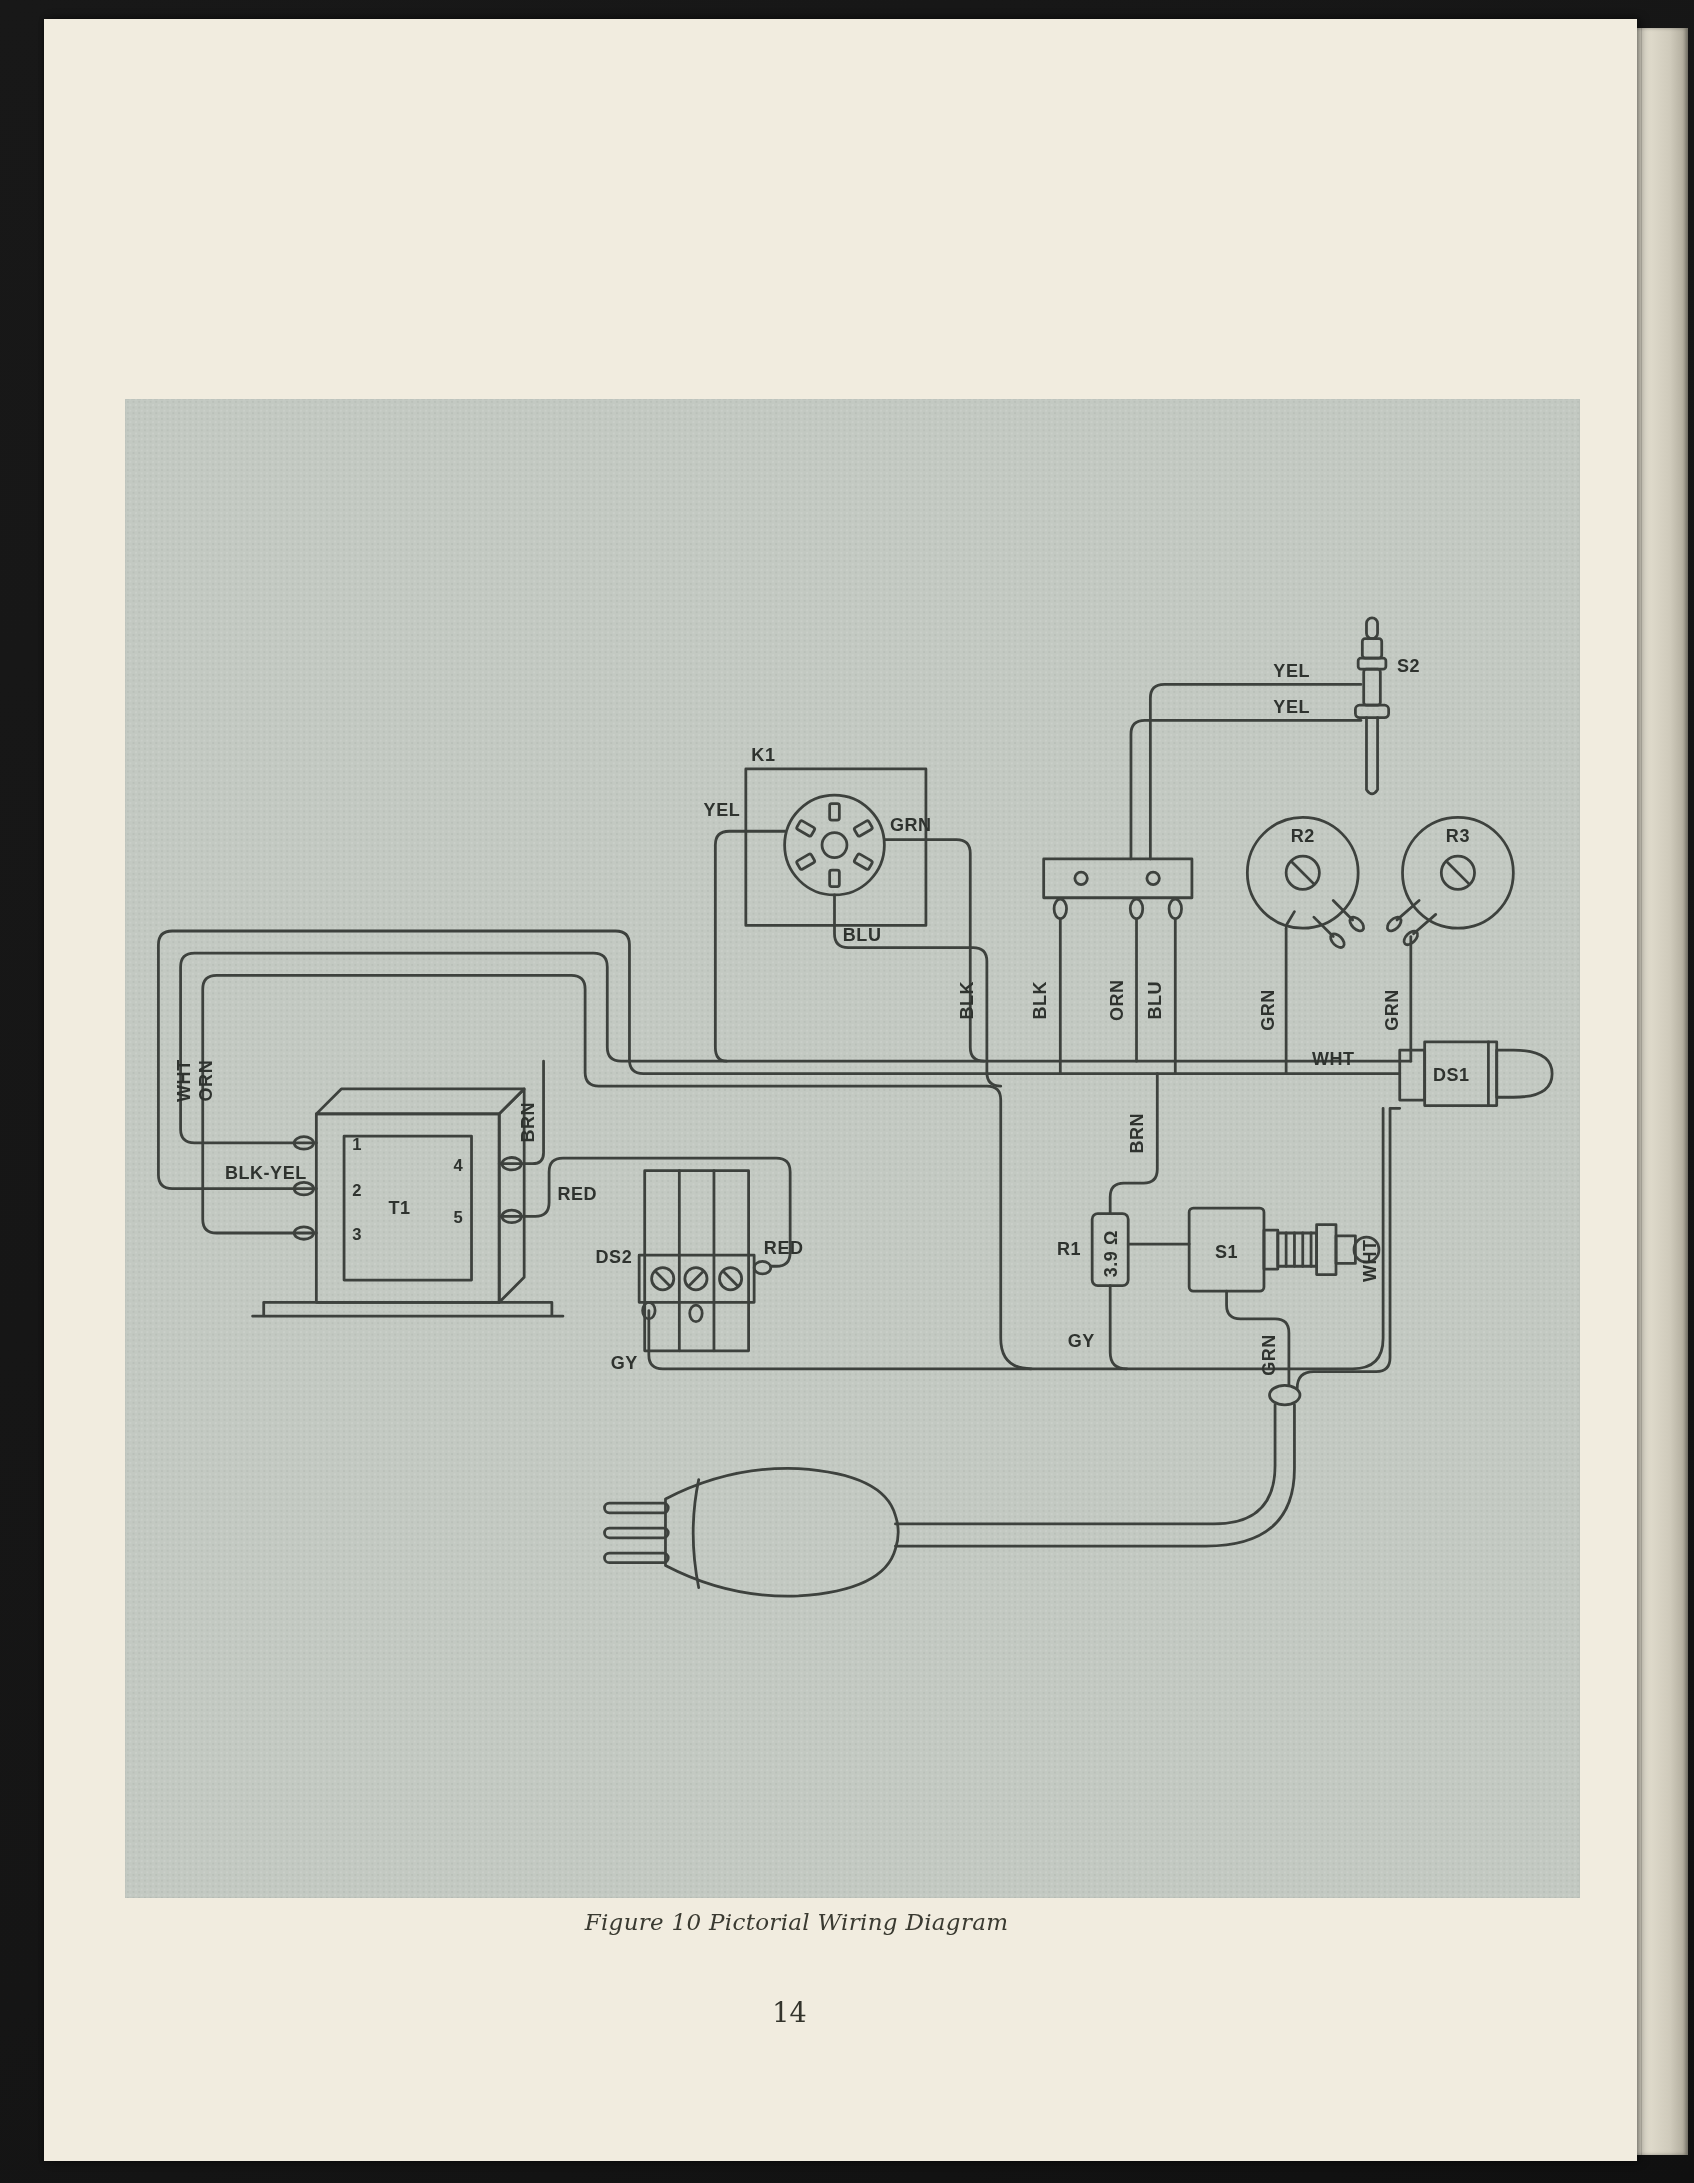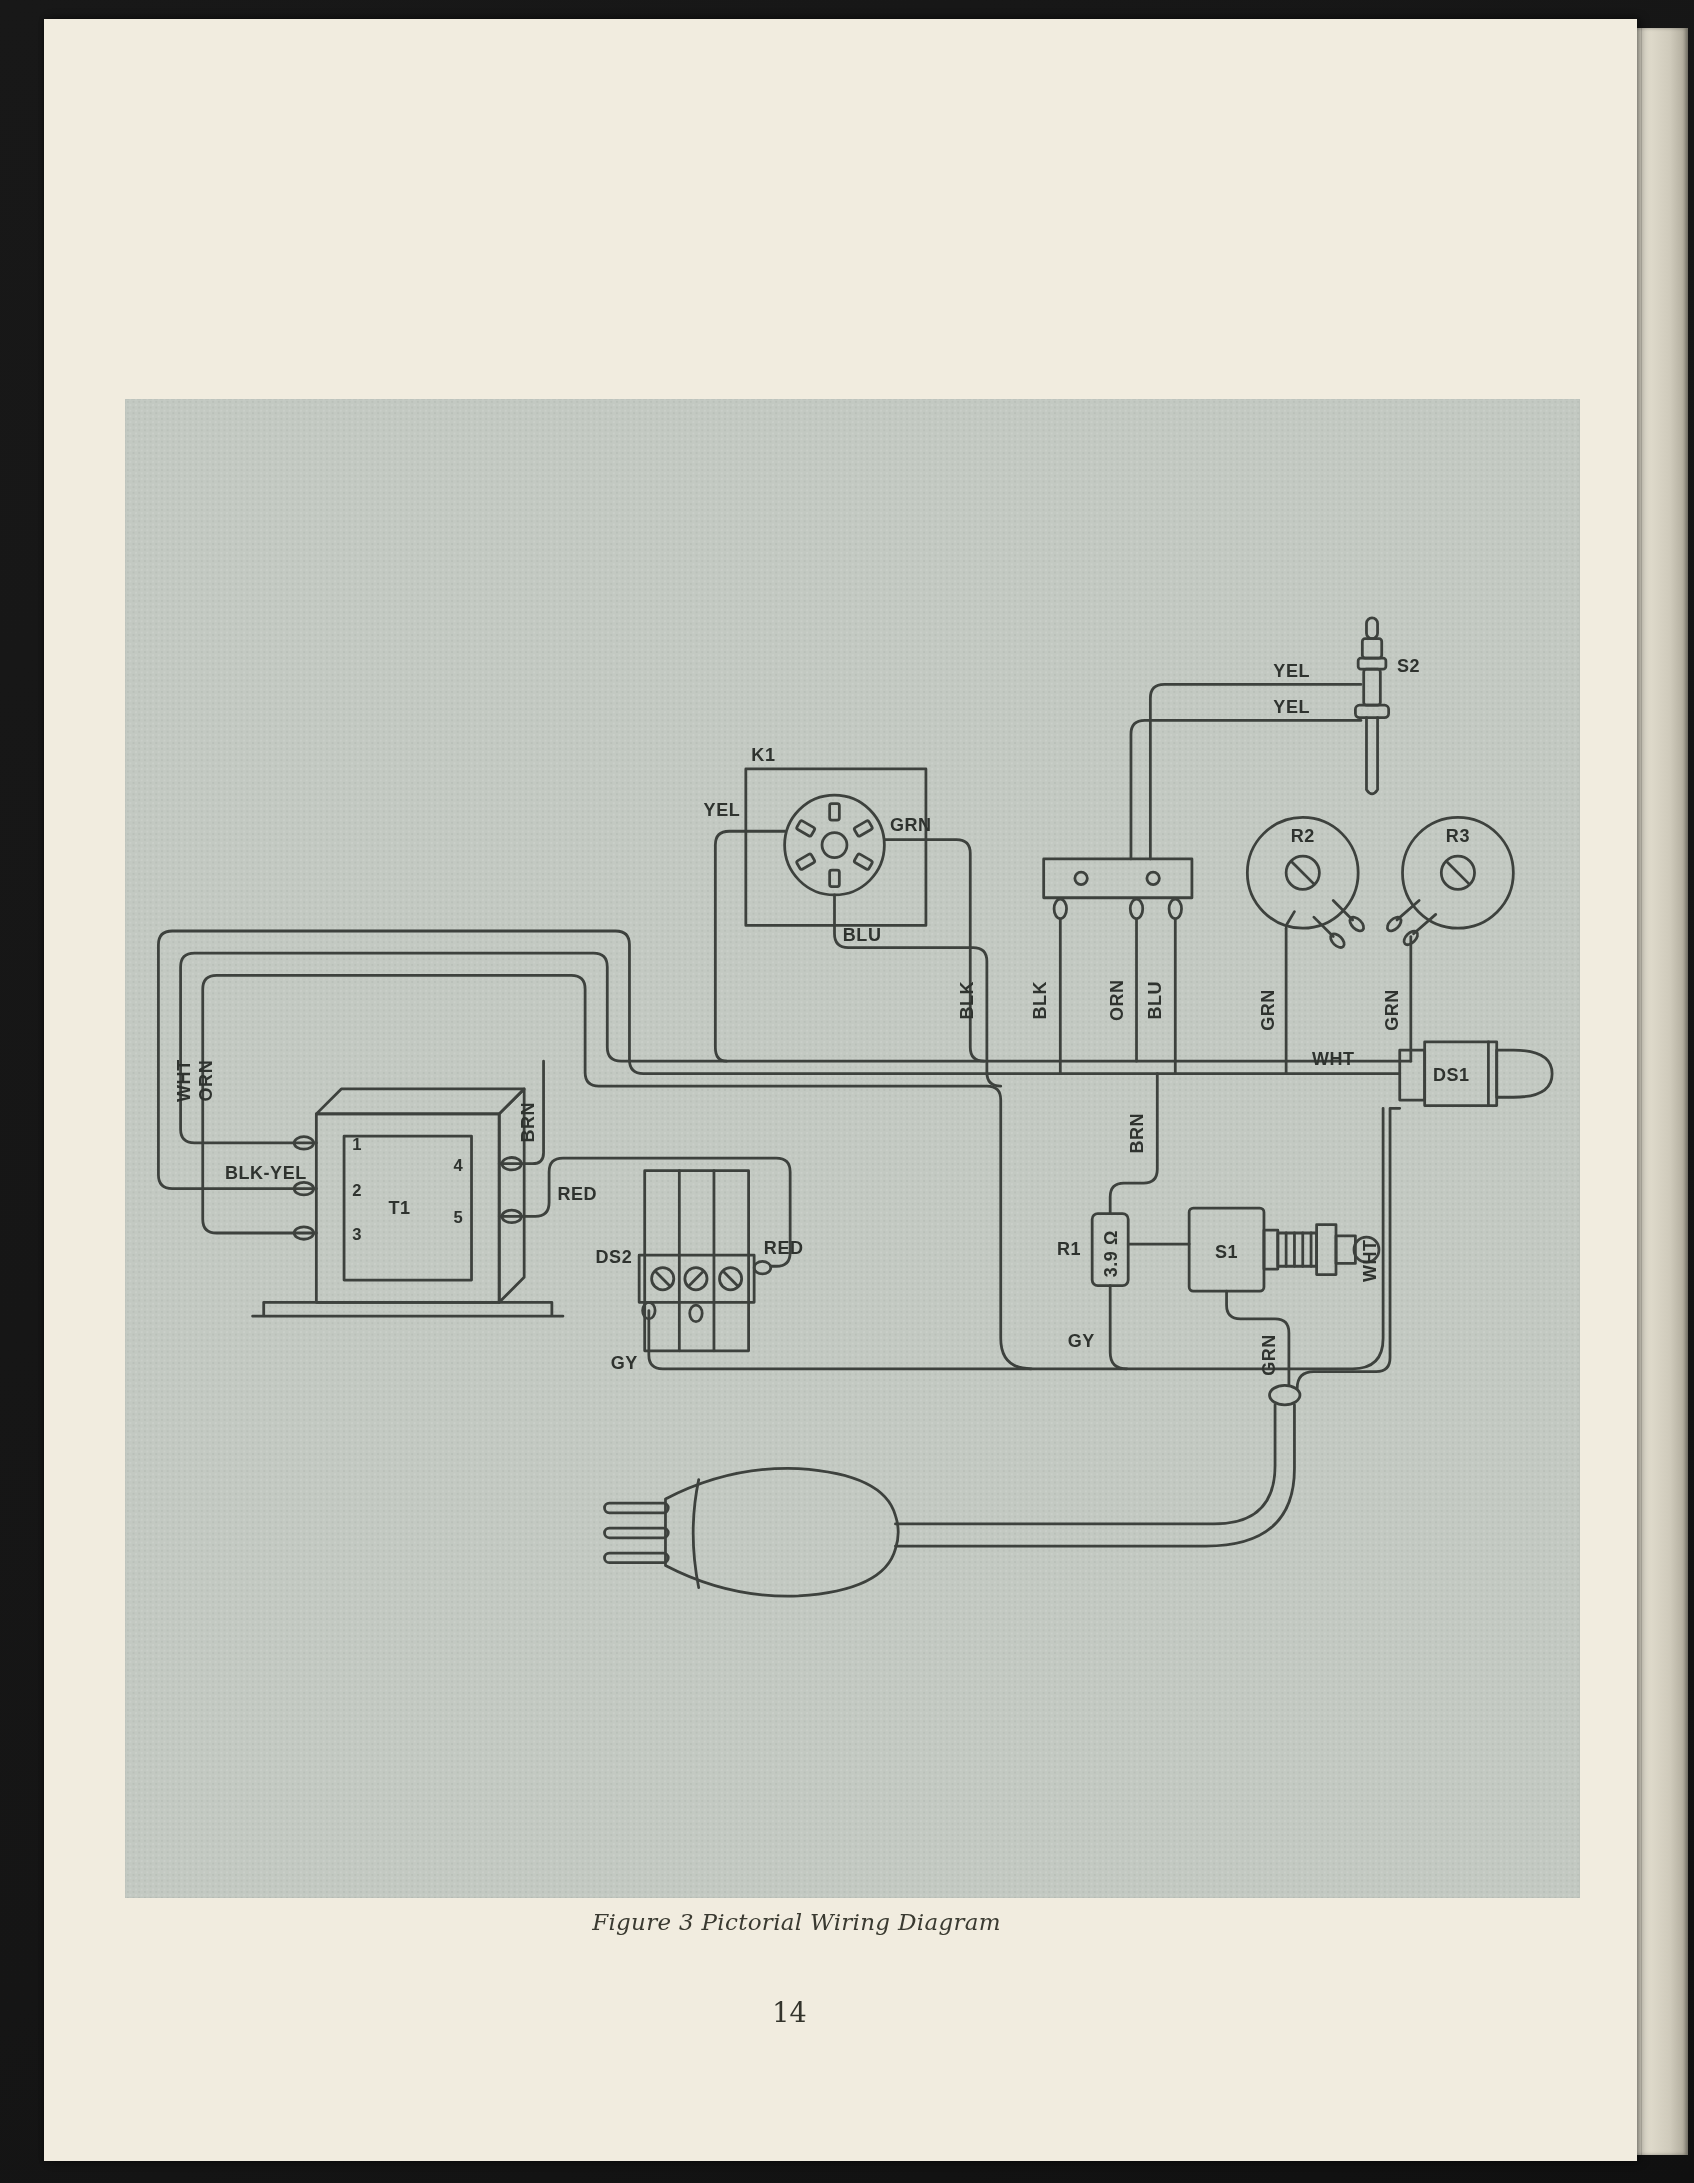--- a/index.html
+++ b/index.html
@@ -199,17 +199,17 @@
           <text x="190" y="588">T1</text>
           <text class="pin" x="164" y="542">1</text>
           <text class="pin" x="164" y="575">2</text>
           <text class="pin" x="164" y="607">3</text>
           <text class="pin" x="244" y="557" text-anchor="end">4</text>
           <text class="pin" x="244" y="595" text-anchor="end">5</text>
         </g>
       </svg>
     </div>
 
-    <div class="caption">Figure 3 Pictorial Wiring Diagram</div>
+    <div class="caption">Figure 10 Pictorial Wiring Diagram</div>
     <div class="pageno">14</div>
   </div>
 </div>
 
 
 </body></html>

